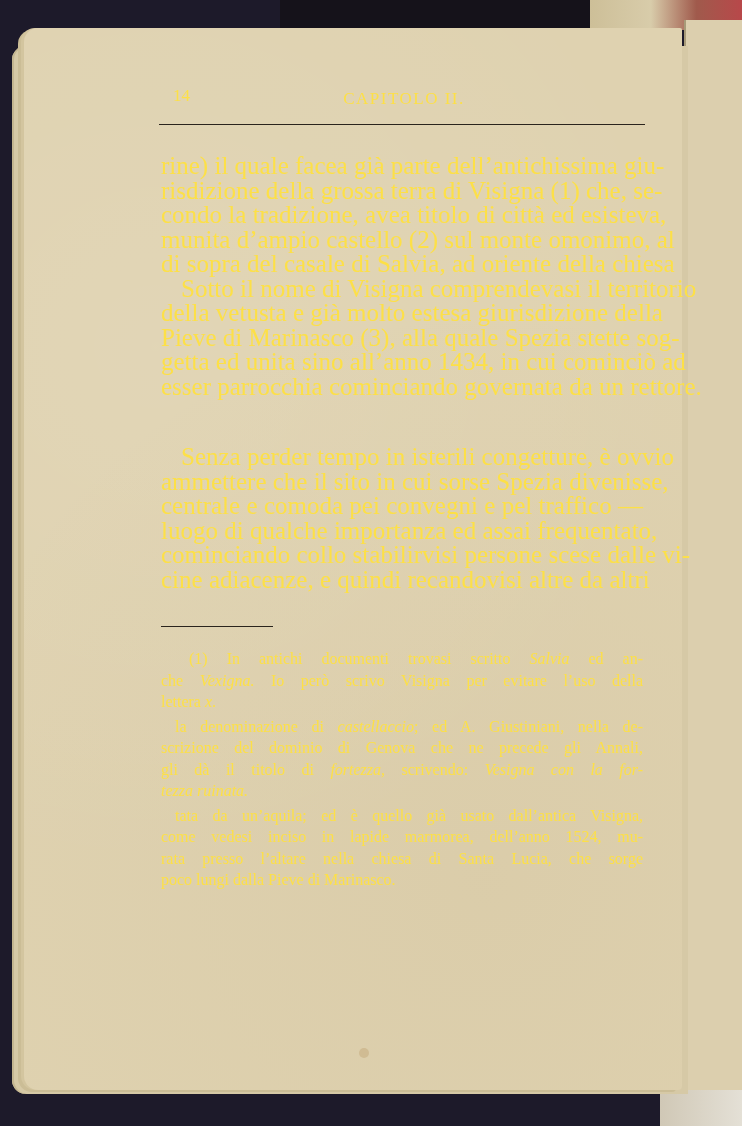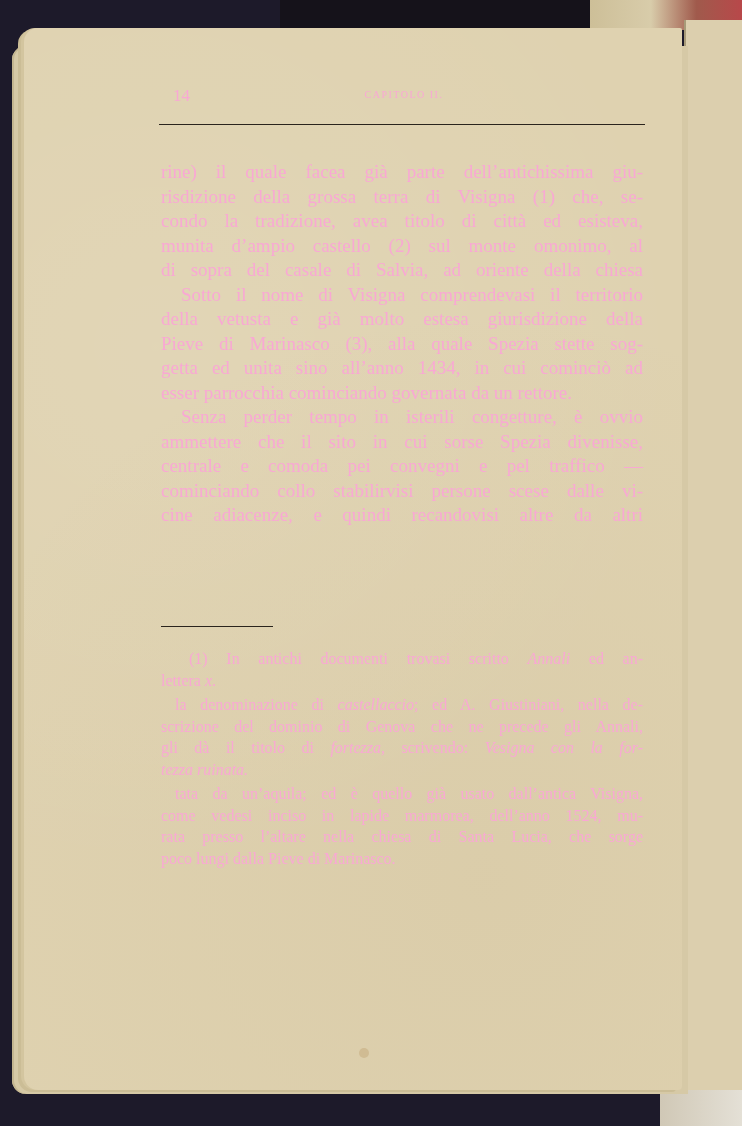--- a/index.html
+++ b/index.html
@@ -31,39 +31,39 @@
     position: absolute; left: 24px; top: 28px; width: 658px; height: 1062px;
     background: #dfd2b0;
     background-image:
       radial-gradient(circle at 20% 30%, rgba(255,255,255,0.08), transparent 60%),
       radial-gradient(circle at 70% 80%, rgba(150,120,70,0.06), transparent 60%);
     border-radius: 14px 2px 4px 14px;
     box-shadow: -3px 0 0 #d3c59f, -6px 2px 0 #cbbd96;
   }
   .content {
     position: absolute; left: 161px; top: 86px; width: 486px;
-    color: #f9a8d4;
+    color: #fde047;
   }
   .running-head {
     position: relative; height: 26px;
   }
   .page-number {
     position: absolute; left: 12px; top: 0; font-size: 17px;
   }
   .chapter-title {
     position: absolute; left: 0; right: 0; text-align: center; top: 3px;
-    font-size: 10px; letter-spacing: 1.5px;
+    font-size: 17px; letter-spacing: 1.5px;
   }
   .head-rule {
     position: absolute; left: -2px; top: 38px; width: 486px; height: 0;
     border-top: 1.5px solid #2a241d;
   }
   .body-text {
-    position: absolute; top: 74px; left: 0; width: 482px;
-    font-size: 19px; line-height: 24.5px; text-align: justify;
+    position: absolute; top: 68px; left: 0; width: 482px;
+    font-size: 25px; line-height: 24.5px; text-align: justify;
   }
   .body-text p { margin: 0; }
   .line { display: block; text-align: justify; text-align-last: justify; white-space: nowrap; }
   .line.last { text-align-last: left; }
   .fn-rule {
     position: absolute; left: 0; top: 540px; width: 112px; height: 0;
     border-top: 1.2px solid #2a241d;
   }
   .footnotes {
     position: absolute; top: 562px; left: 0; width: 482px;
@@ -106,32 +106,34 @@
         <span class="line">di sopra del casale di Salvia, ad oriente della chiesa</span>
       </p>
       <p>
         <span class="line" style="padding-left: 20px;">Sotto il nome di Visigna comprendevasi il territorio</span>
         <span class="line">della vetusta e già molto estesa giurisdizione della</span>
         <span class="line">Pieve di Marinasco (3), alla quale Spezia stette sog-</span>
         <span class="line">getta ed unita sino all’anno 1434, in cui cominciò ad</span>
         <span class="line last">esser parrocchia cominciando governata da un rettore.</span>
       </p>
       <p>
-        <span class="line" style="padding-left: 20px;">Senza perder tempo in isterili congetture, è ovvio</span>
+        <span class="line" style="padding-left: 20px; margin-top: 46px;">Senza perder tempo in isterili congetture, è ovvio</span>
         <span class="line">ammettere che il sito in cui sorse Spezia divenisse,</span>
         <span class="line">centrale e comoda pei convegni e pel traffico —</span>
+        <span class="line">luogo di qualche importanza ed assai frequentato,</span>
         <span class="line">cominciando collo stabilirvisi persone scese dalle vi-</span>
         <span class="line">cine adiacenze, e quindi recandovisi altre da altri</span>
       </p>
     </div>
 
   <div class="fn-rule"></div>
   <div class="footnotes" id="footnotes">
       <div class="footnote">
-        <span class="line" style="padding-left: 14px;">(1) In antichi documenti trovasi scritto <em>Annali</em> ed an-</span>
+        <span class="line" style="padding-left: 14px;">(1) In antichi documenti trovasi scritto <em>Salvia</em> ed an-</span>
+        <span class="line">che <em>Vexigna.</em> Io però scrivo Visigna per evitare l’uso della</span>
         <span class="line last">lettera <em>x</em>.</span>
       </div>
       <div class="footnote">
         <span class="line">la denominazione di <em>castellaccio</em>; ed A. Giustiniani, nella de-</span>
         <span class="line">scrizione del dominio di Genova che ne precede gli Annali,</span>
         <span class="line">gli dà il titolo di <em>fortezza</em>, scrivendo: <em>Vesigna con la for-</em></span>
         <span class="line last"><em>tezza ruinata.</em></span>
       </div>
       <div class="footnote">
         <span class="line">tata da un’aquila; ed è quello già usato dall’antica Visigna,</span>

